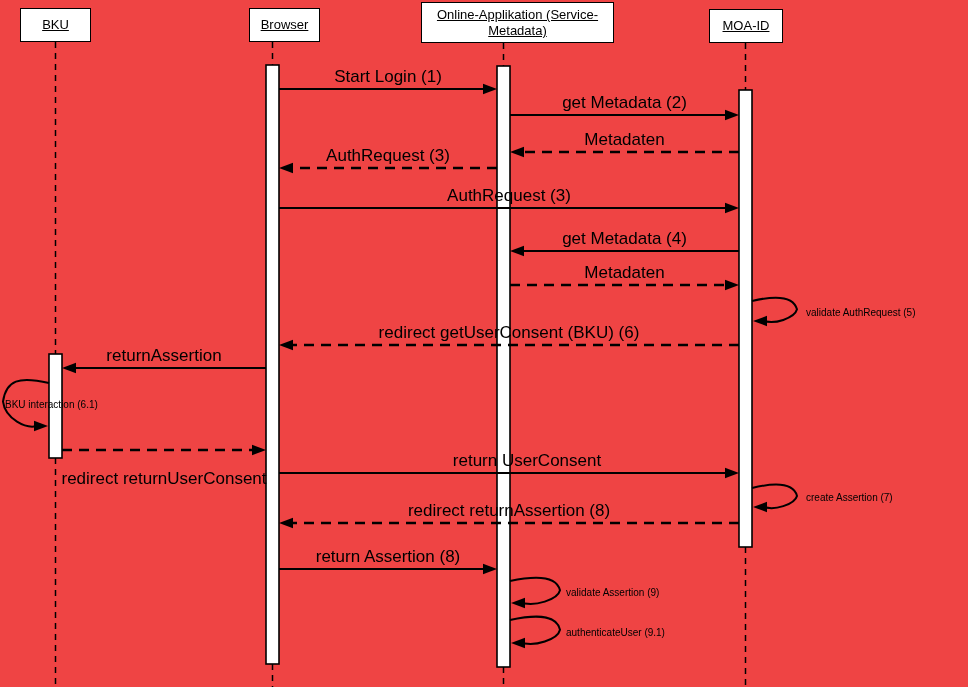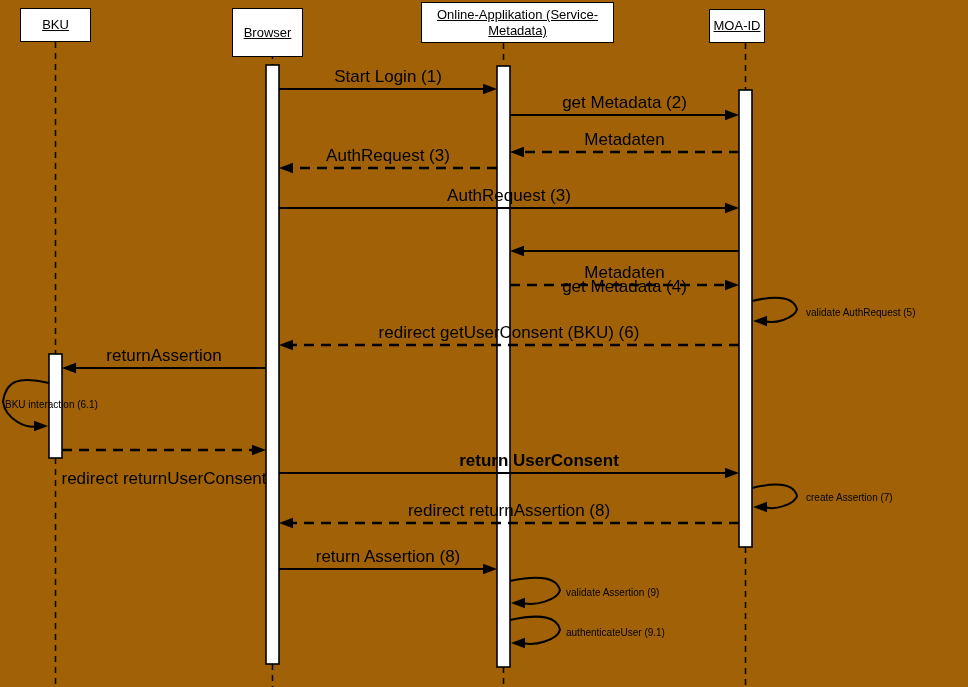--- a/index.html
+++ b/index.html
@@ -1,20 +1,20 @@
 <!DOCTYPE html>
 <html><head>
 <meta charset="utf-8">
 <style>
   html, body { margin: 0; padding: 0; background: #ffffff; }
   .canvas {
     position: relative;
     width: 968px;
     height: 687px;
-    background: #a16207;
+    background: #ef4444;
     font-family: "Liberation Sans", sans-serif;
     overflow: hidden;
   }
   #diagram-svg { position: absolute; left: 0; top: 0; }
   .actor-box {
     position: absolute;
     box-sizing: border-box;
     background: #ffffff;
     border: 1.6px solid #000000;
     display: flex;
@@ -99,43 +99,43 @@
       <polygon points="753,507 767,501.8 767,512.2" fill="#000000"></polygon>
       <path d="M 510 581 C 542.5 574, 557 578, 560 590.25 C 558 599, 535 608, 519 602" fill="none" stroke="#000000" stroke-width="2"></path>
       <polygon points="511,603 525,597.8 525,608.2" fill="#000000"></polygon>
       <path d="M 510 620 C 542.5 613, 557 617, 560 629.7 C 558 638.8, 535 648, 519 642" fill="none" stroke="#000000" stroke-width="2"></path>
       <polygon points="511,643 525,637.8 525,648.2" fill="#000000"></polygon>
     </svg>
   <div id="boxes-layer">
       <div class="actor-box" style="left: 20px; top: 8px; width: 71px; height: 34px;">
         <span>BKU</span>
       </div>
-      <div class="actor-box" style="left: 232px; top: 8px; width: 71px; height: 49px;">
+      <div class="actor-box" style="left: 249px; top: 8px; width: 71px; height: 34px;">
         <span>Browser</span>
       </div>
       <div class="actor-box" style="left: 421px; top: 2px; width: 193px; height: 41px;">
         <span>Online-Applikation (Service-</span>
         <span>Metadata)</span>
       </div>
-      <div class="actor-box" style="left: 709px; top: 9px; width: 56px; height: 34px;">
+      <div class="actor-box" style="left: 709px; top: 9px; width: 74px; height: 34px;">
         <span>MOA-ID</span>
       </div>
     </div>
   <div id="labels-layer">
       <div class="msg-label" style="left: 388px; top: 67px;">Start Login (1)</div>
       <div class="msg-label" style="left: 624.5px; top: 93px;">get Metadata (2)</div>
       <div class="msg-label" style="left: 624.5px; top: 130px;">Metadaten</div>
       <div class="msg-label" style="left: 388px; top: 146px;">AuthRequest (3)</div>
       <div class="msg-label" style="left: 509px; top: 186px;">AuthRequest (3)</div>
-      <div class="msg-label" style="left: 624.5px; top: 229px; margin-top: 48px;">get Metadata (4)</div>
+      <div class="msg-label" style="left: 624.5px; top: 229px;">get Metadata (4)</div>
       <div class="msg-label" style="left: 624.5px; top: 263px;">Metadaten</div>
       <div class="msg-label" style="left: 509px; top: 323px;">redirect getUserConsent (BKU) (6)</div>
       <div class="msg-label" style="left: 164px; top: 346px;">returnAssertion</div>
       <div class="msg-label" style="left: 164px; top: 428px; margin-top: 41px;">redirect returnUserConsent</div>
-      <div class="msg-label" style="left: 539px; top: 451px; font-weight: bold;">return UserConsent</div>
+      <div class="msg-label" style="left: 527px; top: 451px;">return UserConsent</div>
       <div class="msg-label" style="left: 509px; top: 501px;">redirect returnAssertion (8)</div>
       <div class="msg-label" style="left: 388px; top: 547px;">return Assertion (8)</div>
       <div class="loop-label" style="left: 806px; top: 312px;">validate AuthRequest (5)</div>
       <div class="loop-label" style="left: 5px; top: 404px;">BKU interaction (6.1)</div>
       <div class="loop-label" style="left: 806px; top: 497px;">create Assertion (7)</div>
       <div class="loop-label" style="left: 566px; top: 592px;">validate Assertion (9)</div>
       <div class="loop-label" style="left: 566px; top: 632px;">authenticateUser (9.1)</div>
     </div>
 </div>
 

